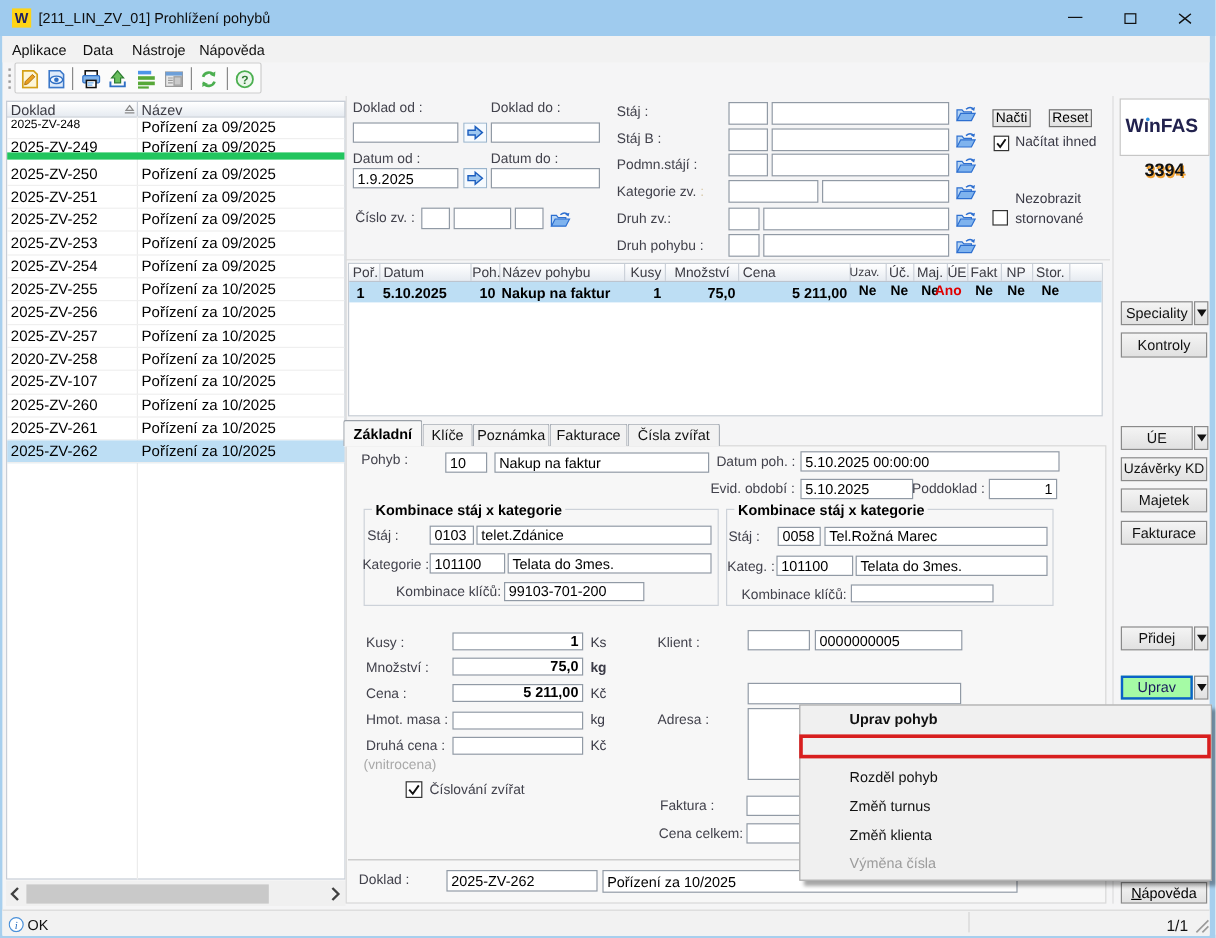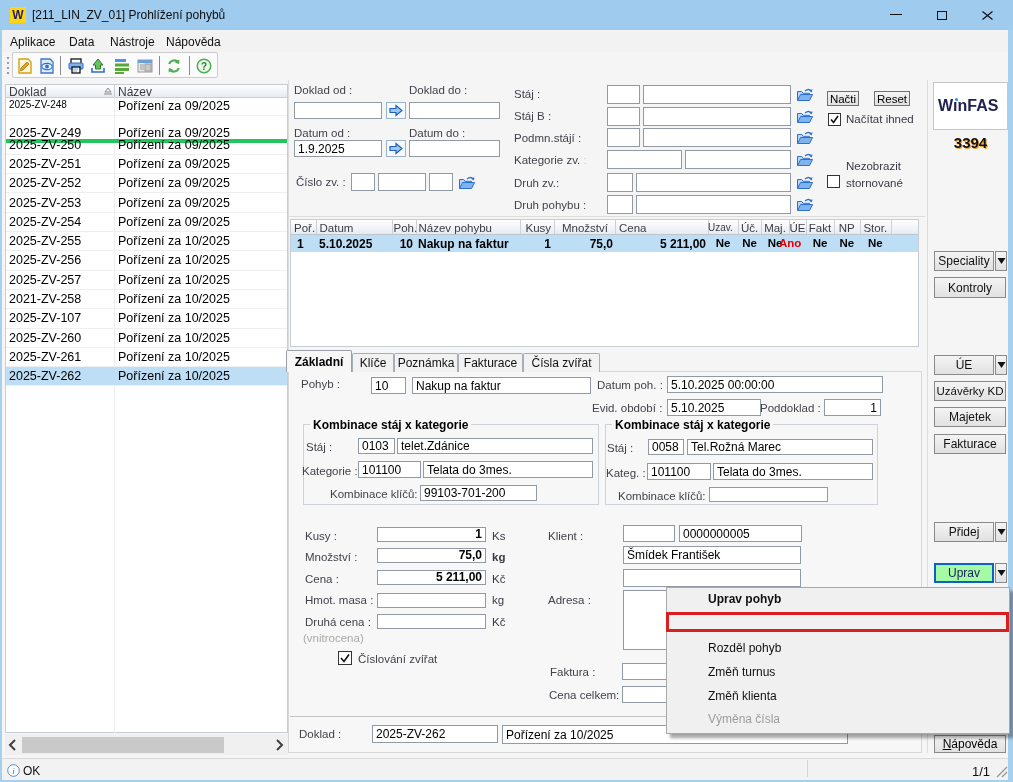--- a/index.html
+++ b/index.html
@@ -95,21 +95,21 @@
   <div class="abs" style="left:118px;top:85px;font-size:12px;color:#3c3c44">Název</div>
   <div class="vline" style="left:114px;top:97px;height:636px;background:#ececec"></div>
     <svg class="abs" style="left:103px;top:87px" width="10" height="8">
       <path d="M2 5 L5 1 L8 5 Z" fill="none" stroke="#888" stroke-width="1"></path>
       <path d="M1 7 H9" stroke="#888" stroke-width="1"></path>
     </svg>
   <div class="abs" style="left:6px;top:97.0px;width:281px;height:19.3px;border-bottom:1px solid #efefef;box-sizing:border-box">
       <div class="abs" style="left:3px;top:2px;font-size:10px;color:#000">2025-ZV-248</div>
       <div class="abs" style="left:112px;top:2px;font-size:12.5px;color:#000">Pořízení za 09/2025</div>
     </div>
-    <div class="abs" style="left:6px;top:124px;width:281px;height:19.3px;border-bottom:4px solid #22c55e;box-sizing:border-box">
+    <div class="abs" style="left:6px;top:114px;width:281px;height:19.3px;border-bottom:6px solid #22c55e;box-sizing:border-box">
       <div class="abs" style="left:3px;top:2px;font-size:12.5px;color:#000">2025-ZV-249</div>
       <div class="abs" style="left:112px;top:2px;font-size:12.5px;color:#000">Pořízení za 09/2025</div>
     </div>
     <div class="abs" style="left:6px;top:135.6px;width:281px;height:19.3px;border-bottom:1px solid #efefef;box-sizing:border-box">
       <div class="abs" style="left:3px;top:2px;font-size:12.5px;color:#000">2025-ZV-250</div>
       <div class="abs" style="left:112px;top:2px;font-size:12.5px;color:#000">Pořízení za 09/2025</div>
     </div>
     <div class="abs" style="left:6px;top:154.9px;width:281px;height:19.3px;border-bottom:1px solid #efefef;box-sizing:border-box">
       <div class="abs" style="left:3px;top:2px;font-size:12.5px;color:#000">2025-ZV-251</div>
       <div class="abs" style="left:112px;top:2px;font-size:12.5px;color:#000">Pořízení za 09/2025</div>
@@ -132,21 +132,21 @@
     </div>
     <div class="abs" style="left:6px;top:251.4px;width:281px;height:19.3px;border-bottom:1px solid #efefef;box-sizing:border-box">
       <div class="abs" style="left:3px;top:2px;font-size:12.5px;color:#000">2025-ZV-256</div>
       <div class="abs" style="left:112px;top:2px;font-size:12.5px;color:#000">Pořízení za 10/2025</div>
     </div>
     <div class="abs" style="left:6px;top:270.7px;width:281px;height:19.3px;border-bottom:1px solid #efefef;box-sizing:border-box">
       <div class="abs" style="left:3px;top:2px;font-size:12.5px;color:#000">2025-ZV-257</div>
       <div class="abs" style="left:112px;top:2px;font-size:12.5px;color:#000">Pořízení za 10/2025</div>
     </div>
     <div class="abs" style="left:6px;top:290.0px;width:281px;height:19.3px;border-bottom:1px solid #efefef;box-sizing:border-box">
-      <div class="abs" style="left:3px;top:2px;font-size:12.5px;color:#000">2021-ZV-258</div>
+      <div class="abs" style="left:3px;top:2px;font-size:12.5px;color:#000">2020-ZV-258</div>
       <div class="abs" style="left:112px;top:2px;font-size:12.5px;color:#000">Pořízení za 10/2025</div>
     </div>
     <div class="abs" style="left:6px;top:309.3px;width:281px;height:19.3px;border-bottom:1px solid #efefef;box-sizing:border-box">
       <div class="abs" style="left:3px;top:2px;font-size:12.5px;color:#000">2025-ZV-107</div>
       <div class="abs" style="left:112px;top:2px;font-size:12.5px;color:#000">Pořízení za 10/2025</div>
     </div>
     <div class="abs" style="left:6px;top:328.6px;width:281px;height:19.3px;border-bottom:1px solid #efefef;box-sizing:border-box">
       <div class="abs" style="left:3px;top:2px;font-size:12.5px;color:#000">2025-ZV-260</div>
       <div class="abs" style="left:112px;top:2px;font-size:12.5px;color:#000">Pořízení za 10/2025</div>
     </div>
@@ -360,21 +360,20 @@
     <div class="lbl" style="left:492px;top:616px;color:#3a3a46">Kč</div>
     <div class="lbl" style="left:303px;top:632px;color:#a9a9a9">(vnitrocena)</div>
     <div class="abs" style="left:338px;top:651px;width:14px;height:14px;background:#fff;border:1px solid #333;box-sizing:border-box"></div>
     <svg class="abs" style="left:339px;top:652px" width="12" height="12">
       <path d="M2 6 L5 9.5 L10 2.5" stroke="#111" stroke-width="1.6" fill="none"></path>
     </svg>
     <div class="lbl" style="left:358px;top:653px">Číslování zvířat</div>
     <div class="lbl" style="left:548px;top:530px">Klient :</div>
     <div class="inp" style="left:623px;top:525px;width:52px;height:17px"></div>
     <div class="inp" style="left:679px;top:525px;width:123px;height:17px">0000000005</div>
-    <div class="inp" style="left:623px;top:546px;width:178px;height:18px">Šmídek František</div>
     <div class="inp" style="left:623px;top:569px;width:178px;height:18px"></div>
     <div class="lbl" style="left:548px;top:594px">Adresa :</div>
     <div class="inp" style="left:623px;top:590px;width:178px;height:60px"></div>
     <div class="lbl" style="left:550px;top:666px">Faktura :</div>
     <div class="inp" style="left:622px;top:663px;width:100px;height:17px"></div>
     <div class="lbl" style="left:549px;top:689px">Cena celkem:</div>
     <div class="inp" style="left:622px;top:686px;width:100px;height:17px"></div>
     <div class="hline" style="left:290px;top:716px;width:630px;background:#c2c2c2"></div>
     <div class="lbl" style="left:299px;top:728px">Doklad :</div>
     <div class="inp" style="left:372px;top:725px;width:126px;height:18px">2025-ZV-262</div>

